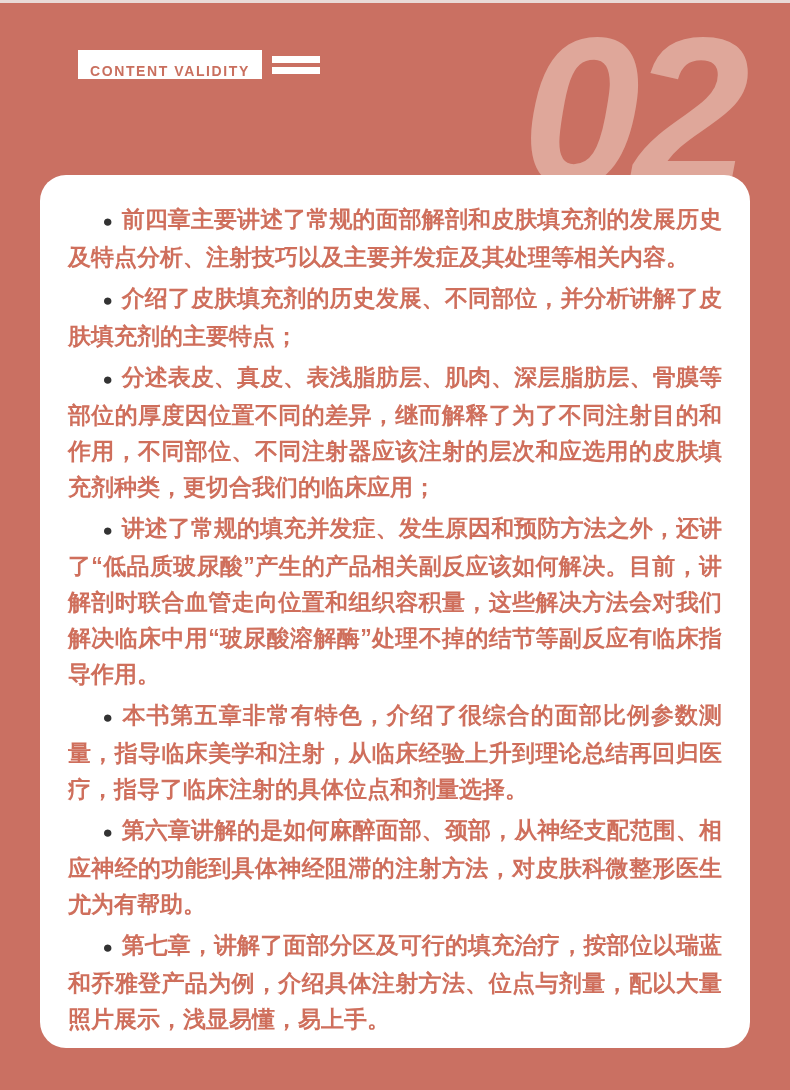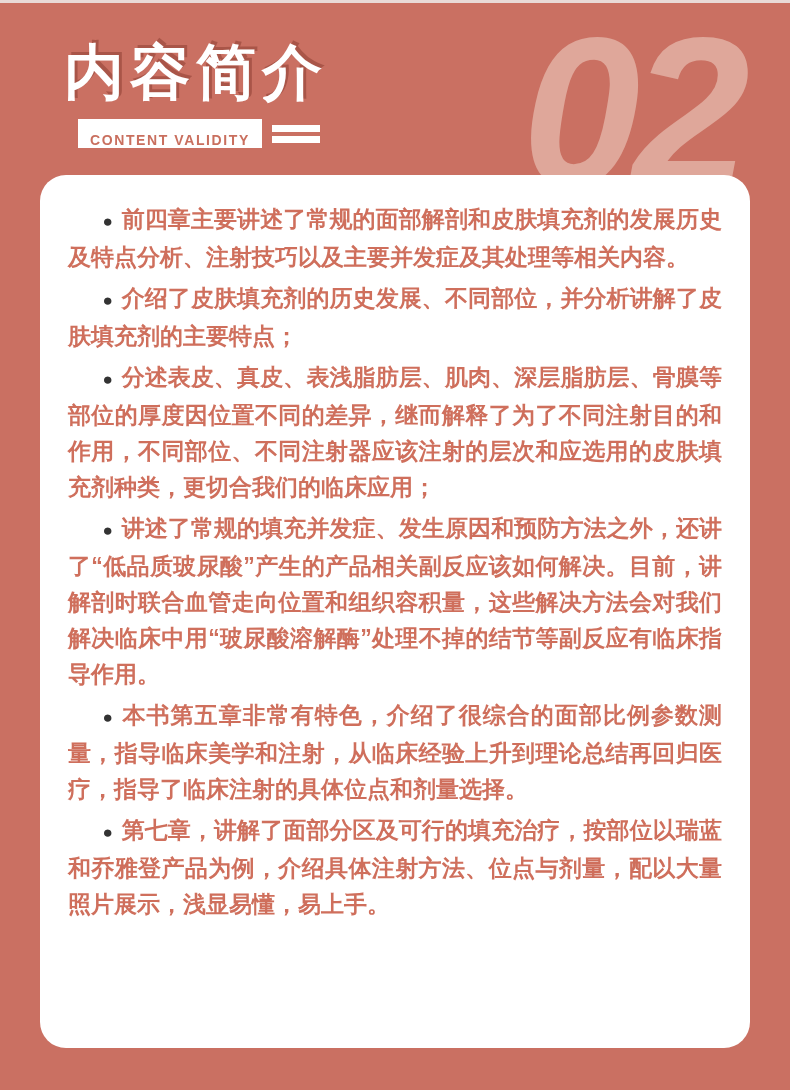--- a/index.html
+++ b/index.html
@@ -106,21 +106,20 @@
 </head>
 <body>
 
 <div class="page">
 
   <div class="top-strip"></div>
 
   <div class="watermark">02</div>
 
   <header class="header">
-    <h1 class="page-title">内容简介</h1>
     <div class="subtitle-row">
       <div class="subtitle-box">
         <span>CONTENT VALIDITY</span>
       </div>
       <div class="equals">
         <div class="bar"></div>
         <div class="bar"></div>
       </div>
     </div>
   </header>
@@ -131,18 +130,19 @@
 
 
   <p class="para"><span class="bullet">●</span><span class="para-text">介绍了皮肤填充剂的历史发展、不同部位，并分析讲解了皮肤填充剂的主要特点；</span></p>
 
   <p class="para"><span class="bullet">●</span><span class="para-text">分述表皮、真皮、表浅脂肪层、肌肉、深层脂肪层、骨膜等部位的厚度因位置不同的差异，继而解释了为了不同注射目的和作用，不同部位、不同注射器应该注射的层次和应选用的皮肤填充剂种类，更切合我们的临床应用；</span></p>
 
   <p class="para"><span class="bullet">●</span><span class="para-text">讲述了常规的填充并发症、发生原因和预防方法之外，还讲了“低品质玻尿酸”产生的产品相关副反应该如何解决。目前，讲解剖时联合血管走向位置和组织容积量，这些解决方法会对我们解决临床中用“玻尿酸溶解酶”处理不掉的结节等副反应有临床指导作用。</span></p>
 
   <p class="para"><span class="bullet">●</span><span class="para-text">本书第五章非常有特色，介绍了很综合的面部比例参数测量，指导临床美学和注射，从临床经验上升到理论总结再回归医疗，指导了临床注射的具体位点和剂量选择。</span></p>
 
+  <p class="para"><span class="bullet">●</span><span class="para-text">第六章讲解的是如何麻醉面部、颈部，从神经支配范围、相应神经的功能到具体神经阻滞的注射方法，对皮肤科微整形医生尤为有帮助。</span></p>
 
   <p class="para"><span class="bullet">●</span><span class="para-text">第七章，讲解了面部分区及可行的填充治疗，按部位以瑞蓝和乔雅登产品为例，介绍具体注射方法、位点与剂量，配以大量照片展示，浅显易懂，易上手。</span></p>
 </div>
   </main>
 
 </div>
 
 </body></html>

